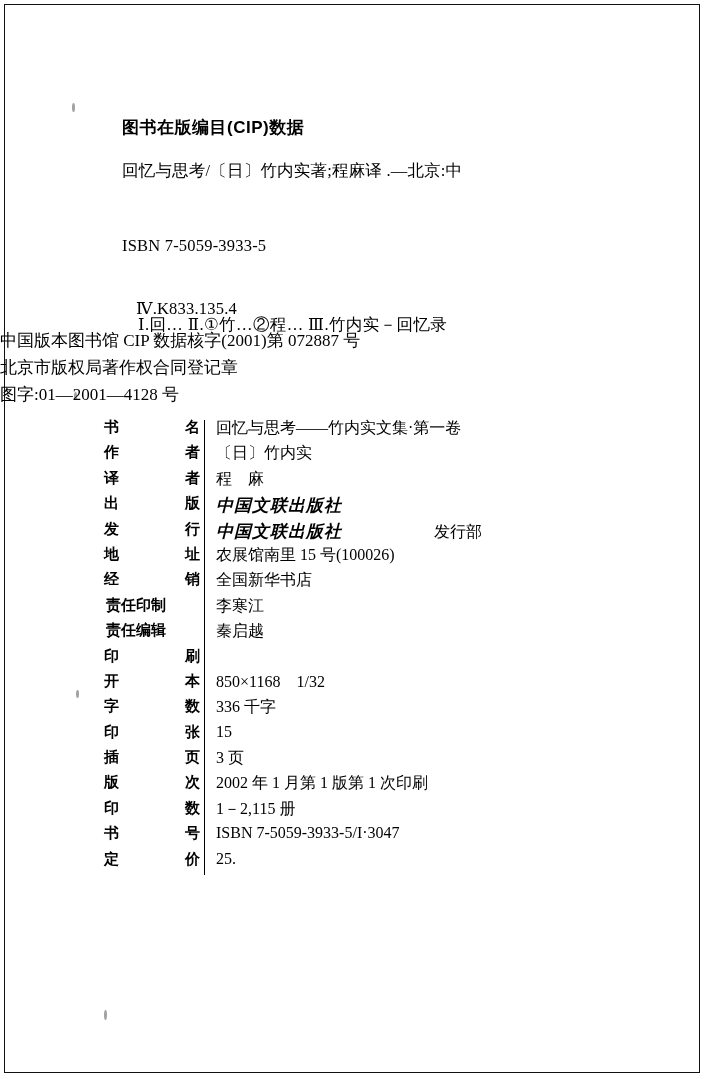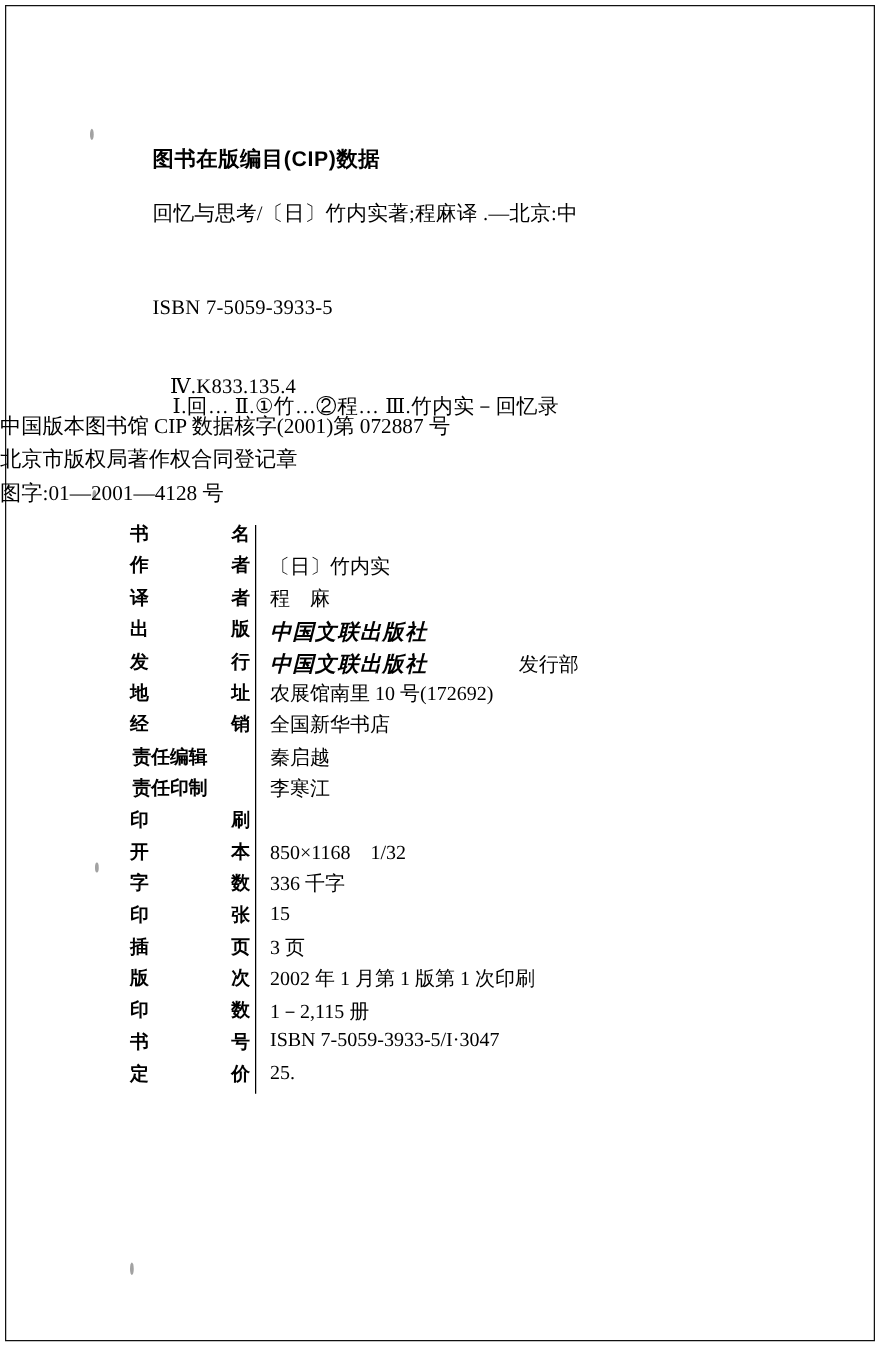--- a/index.html
+++ b/index.html
@@ -123,21 +123,21 @@
     font-style: italic;
     font-size: 17px;
     letter-spacing: 1px;
   }
   .val .tail {
     font-family: Liberation Mono, monospace;
     font-style: normal;
     font-weight: normal;
     font-size: 16px;
     letter-spacing: 0;
-    margin-left: 73px;
+    margin-left: 92px;
   }
   .vrule {
     position: absolute;
     left: 100px;
     top: 2px;
     width: 1px;
     height: 455px;
     background: #000;
   }
 </style>
@@ -167,20 +167,21 @@
     <div class="centered c3">图字:01—2001—4128 号</div>
 
     <div class="tbl">
       <div class="vrule"></div>
       <div id="colophon-rows">
           <div class="row">
             <div class="lab two">
               <span>书</span>
               <span>名</span>
             </div>
+            <div class="val">回忆与思考——竹内实文集·第一卷</div>
           </div>
           <div class="row">
             <div class="lab two">
               <span>作</span>
               <span>者</span>
             </div>
             <div class="val">〔日〕竹内实</div>
           </div>
           <div class="row">
             <div class="lab two">
@@ -201,38 +202,38 @@
               <span>发</span>
               <span>行</span>
             </div>
             <div class="val handwriting">中国文联出版社<span class="tail">发行部</span></div>
           </div>
           <div class="row">
             <div class="lab two">
               <span>地</span>
               <span>址</span>
             </div>
-            <div class="val">农展馆南里 10 号(172692)</div>
+            <div class="val">农展馆南里 15 号(100026)</div>
           </div>
           <div class="row">
             <div class="lab two">
               <span>经</span>
               <span>销</span>
             </div>
             <div class="val">全国新华书店</div>
           </div>
           <div class="row">
+            <div class="lab solid">责任印制</div>
+            <div class="val">李寒江</div>
+          </div>
+          <div class="row">
             <div class="lab solid">责任编辑</div>
             <div class="val">秦启越</div>
           </div>
           <div class="row">
-            <div class="lab solid">责任印制</div>
-            <div class="val">李寒江</div>
-          </div>
-          <div class="row">
             <div class="lab two">
               <span>印</span>
               <span>刷</span>
             </div>
           </div>
           <div class="row">
             <div class="lab two">
               <span>开</span>
               <span>本</span>
             </div>

